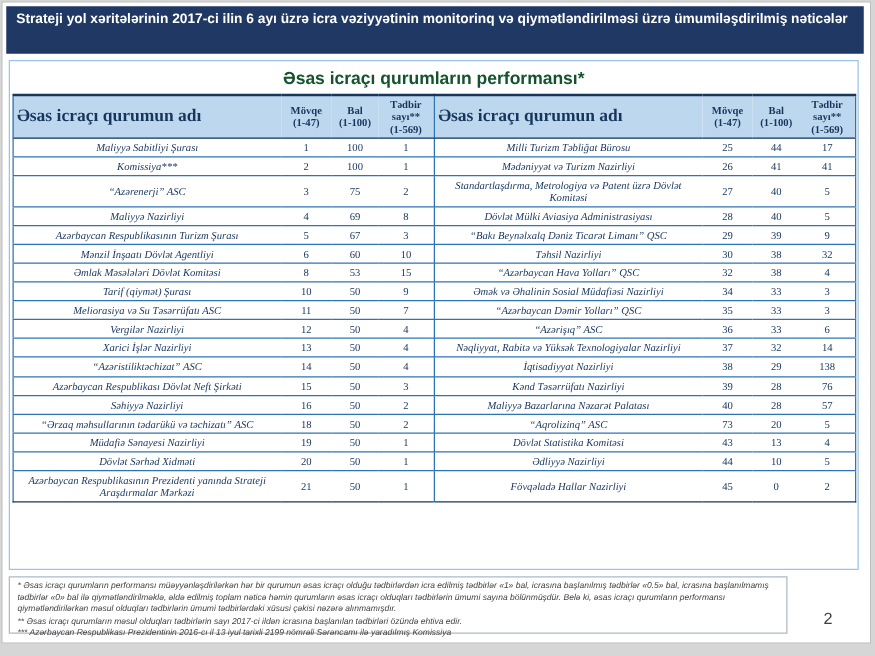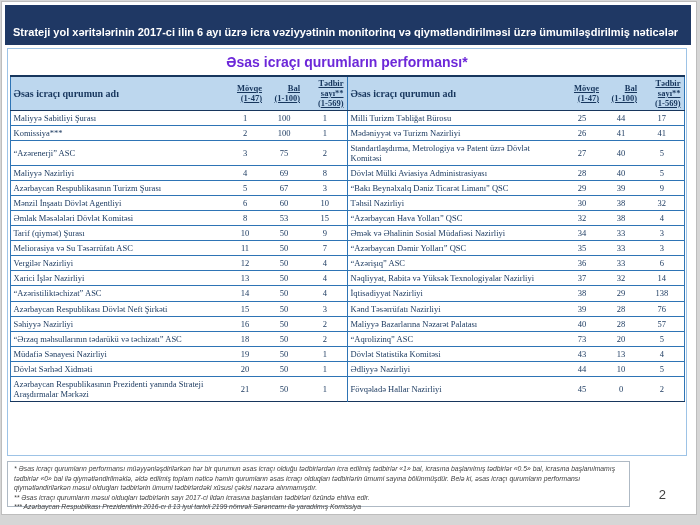--- a/index.html
+++ b/index.html
@@ -10,49 +10,49 @@
     -webkit-font-smoothing:antialiased;
   }
   .slide{
     position:absolute;left:1px;top:1px;width:696px;height:514px;
     background:#ffffff;border:1px solid #bdbdbd;box-sizing:border-box;
   }
   .title-band{
     position:absolute;left:3px;top:3px;right:5px;height:38px;
     background:#1f3864;color:#ffffff;
     font-size:11px;font-weight:bold;line-height:1.4;
-    padding:20px 8px;box-sizing:border-box;
+    padding:3px 8px;box-sizing:border-box;
   }
   .content-box{
     position:absolute;left:5px;top:46px;right:9px;bottom:58px;
     border:1px solid #9dc3e6;background:#ffffff;box-sizing:border-box;
     overflow:hidden;
   }
   .subtitle{
-    text-align:center;color:#6d28d9;font-weight:bold;
+    text-align:center;color:#14532d;font-weight:bold;
     font-size:14px;margin-top:5px;margin-bottom:5px;
     font-family:"Liberation Sans",sans-serif;
   }
   table.perf{
     width:674px;margin:0 auto;border-collapse:collapse;table-layout:fixed;
     font-family:"Liberation Serif",serif;color:#17365d;
     border:1px solid #2e74b5;border-top:2px solid #17365d;border-bottom:1px solid #17365d;
   }
   table.perf th{
     background:#bdd7ee;border-bottom:1px solid #17365d;
     font-size:8.5px;font-weight:bold;padding:2px 3px;vertical-align:middle;
     line-height:1.15;
   }
-  table.perf th.name{text-align:left;font-size:10px;}
-  table.perf th.num{text-align:right;text-decoration:underline;}
+  table.perf th.name{text-align:left;font-size:14px;}
+  table.perf th.num{text-align:center;}
   table.perf td{
     font-size:8.5px;padding:2px 3px;line-height:1.18;vertical-align:middle;
     border-bottom:1px solid #2e74b5;
   }
-  table.perf td.name{text-align:left;}
+  table.perf td.name{text-align:center;font-style:italic;}
   table.perf td.num{text-align:center;}
   table.perf .sep{border-right:1px solid #2e74b5;}
   table.perf tbody tr:last-child td{border-bottom:none;}
   .footnote-box{
     position:absolute;left:5px;right:66px;bottom:7px;height:46px;
     border:1px solid #aeb9c4;box-sizing:border-box;
     padding:2px 6px;background:#ffffff;
   }
   .footnote-box p{
     margin:0;font-size:6.8px;line-height:1.4;font-style:italic;

